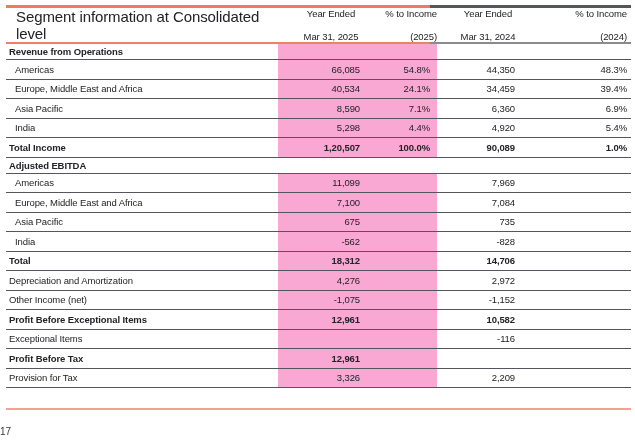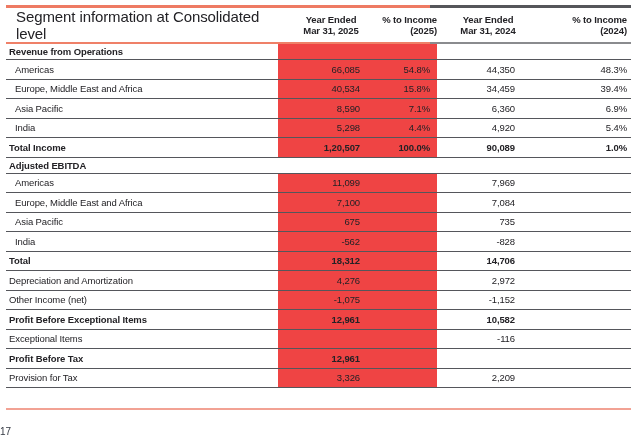--- a/index.html
+++ b/index.html
@@ -24,42 +24,42 @@
   .headline .seg-left  { background:#ef8068; }
   .headline .seg-right { background:#8a8b8e; }
   .bottomline { height:2px; background:#f2a294; width:100%; }
 
   
   .hrow { display:flex; height:34px; align-items:stretch; }
   .hrow .title {
     flex:0 0 272px; display:flex; align-items:center;
     font-weight:normal; font-size:15px; padding-left:3px; letter-spacing:-0.1px;margin-left:7px;
   }
-  .hcol { display:flex; flex-direction:column; justify-content:center;
-          font-weight:bold; font-size:9.5px; line-height:11.5px; letter-spacing:-0.1px; }
+  .hcol { display:flex; flex-direction:column; justify-content:space-between;
+          font-weight:normal; font-size:9.5px; line-height:11.5px; letter-spacing:-0.1px; }
   .hcol.c25v { flex:0 0 92px; align-items:center; }
   .hcol.c25p { flex:0 0 67px; align-items:flex-end; padding-right:7px; }
   .hcol.c24v { flex:0 0 88px; align-items:center; }
   .hcol.c24p { flex:1; align-items:flex-end; padding-right:4px; }
 
   
   .row { display:flex; align-items:stretch; border-bottom:1px solid #55565b;
          font-size:9.5px; letter-spacing:-0.1px; }
   .row.data, .row.total { height:19.5px;text-align:center; }
   .row.section { height:16px; }
   .row.section, .row.total { font-weight:bold; }
   .row.last { border-bottom:none;flex-direction:column; }
   .c { display:flex; align-items:center; }
   .c.label { flex:0 0 272px; padding-left:3px; }
   .row.indent .c.label { padding-left:9px; }
   .c.v25 { flex:0 0 92px; justify-content:flex-end; padding-right:10px; }
   .c.p25 { flex:0 0 67px; justify-content:flex-end; padding-right:7px; }
   .c.v24 { flex:0 0 88px; justify-content:flex-end; padding-right:10px; }
   .c.p24 { flex:1;        justify-content:flex-end; padding-right:4px; }
-  .g { background:#ef4444; }
+  .g { background:#f9a8d4; }
 
   
   .footer { position:absolute; left:0; right:0; bottom:8px;
             display:flex; justify-content:space-between; align-items:baseline; }
   .footer .left { padding-left:8px; font-size:10.5px; letter-spacing:-0.1px; }
   .footer .report-label { color:#565d70; }
   .footer .report-year  { color:#ee5a45; }
   .footer .pageno { padding-right:13px; font-size:10px; color:#333842;margin-top:32px; }
 </style>
 </head>
@@ -110,21 +110,21 @@
       <div class="c label">Americas</div>
       <div class="c v25 g">66,085</div>
       <div class="c p25 g">54.8%</div>
       <div class="c v24">44,350</div>
       <div class="c p24">48.3%</div>
     </div>
 
     <div class="row data indent">
       <div class="c label">Europe, Middle East and Africa</div>
       <div class="c v25 g">40,534</div>
-      <div class="c p25 g">15.8%</div>
+      <div class="c p25 g">24.1%</div>
       <div class="c v24">34,459</div>
       <div class="c p24">39.4%</div>
     </div>
 
     <div class="row data indent">
       <div class="c label">Asia Pacific</div>
       <div class="c v25 g">8,590</div>
       <div class="c p25 g">7.1%</div>
       <div class="c v24">6,360</div>
       <div class="c p24">6.9%</div>

